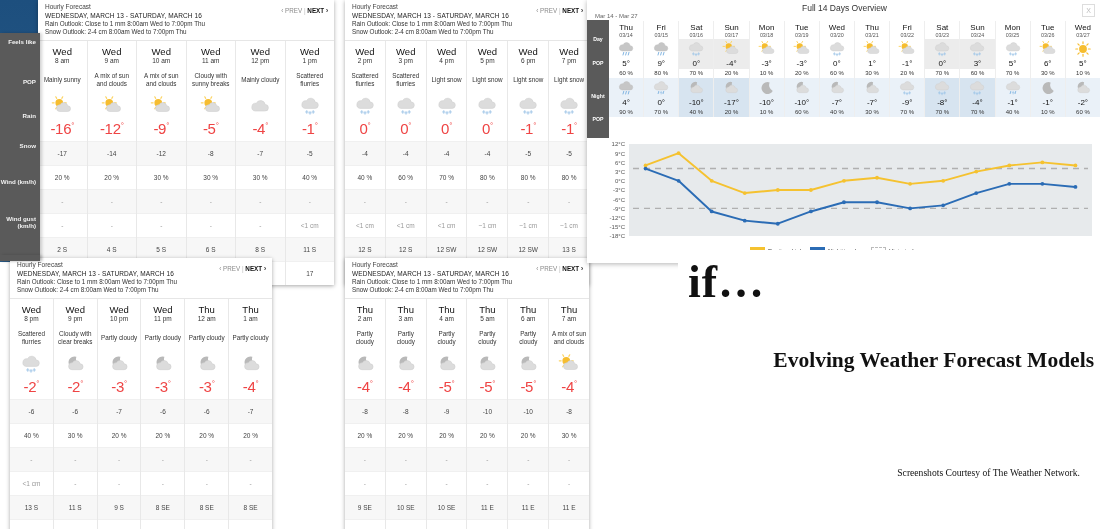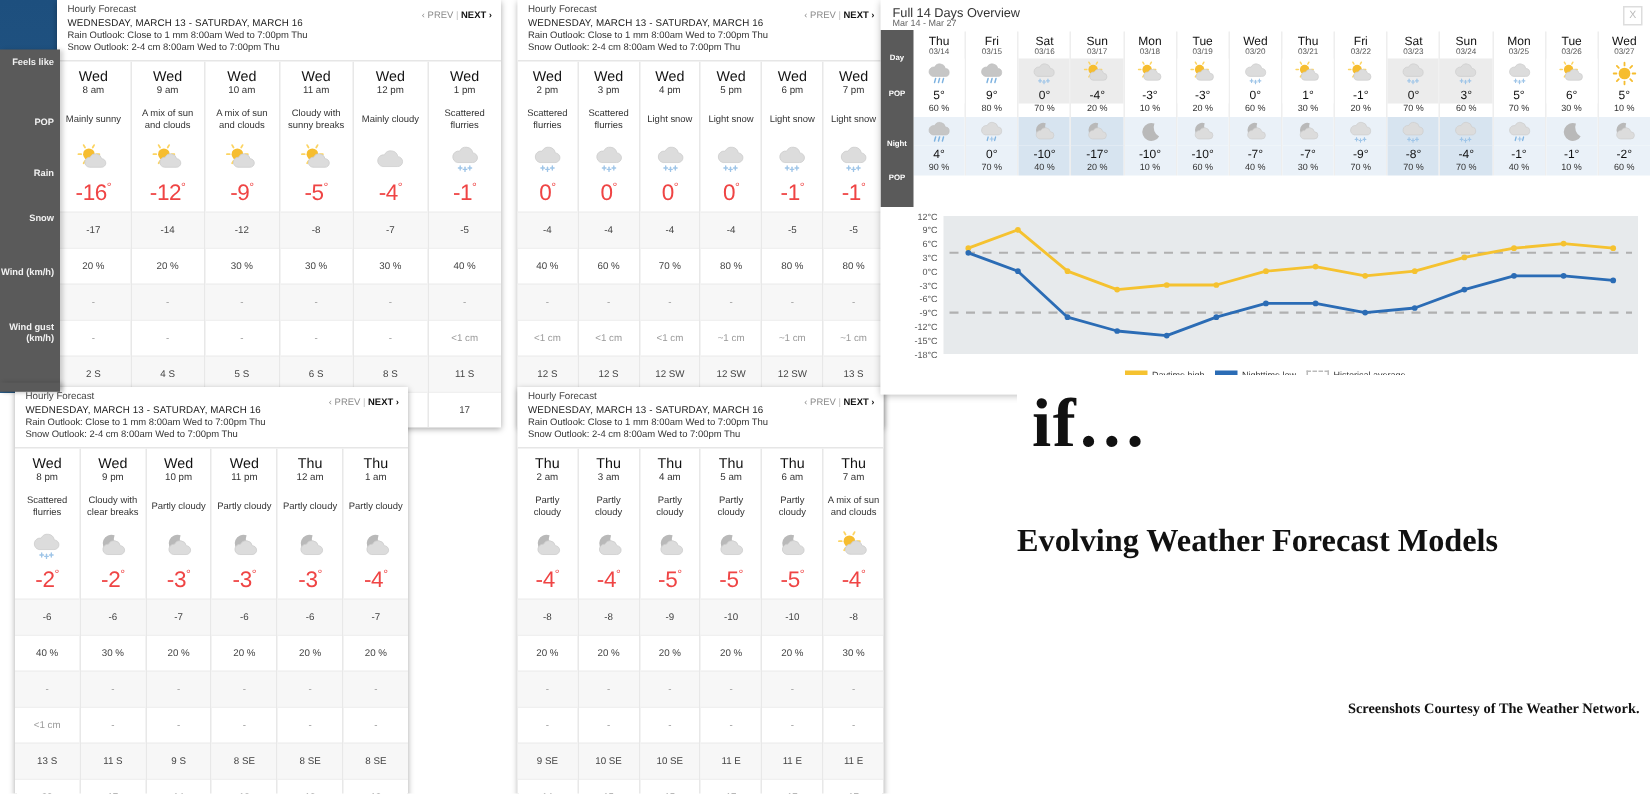--- a/index.html
+++ b/index.html
@@ -85,21 +85,21 @@
     font-weight:bold; color:#f2f2f2;
   }
 
   
   #overview {
     position:absolute; left:587px; top:0; width:513px; height:263px;
     background:#fff; box-shadow:0 1px 5px rgba(0,0,0,.3);
     overflow:hidden;
   }
   .ov-head { padding:3px 6px 2px 8px; position:relative; }
-  .ov-t1 { font-size:8.5px; color:#333; }
+  .ov-t1 { font-size:8.5px; color:#333;text-align:center; }
   .ov-t2 { font-size:6px; color:#666; }
   .ov-close {
     position:absolute; right:5px; top:4px;
     width:13px; height:13px; border:1px solid #ddd;
     color:#bbb; font-size:7px; line-height:11px; text-align:center;
   }
   .ov-rail {
     position:absolute; left:0; top:20px; width:22px; bottom:125px;
     background:#5a5a5a;
   }
@@ -131,30 +131,30 @@
   #titlearea {
     position:absolute; left:678px; top:250px; width:422px; height:279px;
     background:#fff;
   }
   .t-if {
     position:absolute; left:10px; top:5px;
     font-family:Liberation Serif, serif; font-size:46px;
     color:#111; font-weight:bold; letter-spacing:1px;
   }
   .t-h1 {
-    position:absolute; left:0; right:6px; top:98px; text-align:left;
+    position:absolute; left:0; right:6px; top:98px; text-align:right;
     font-family:"Liberation Serif", serif; font-size:21.5px; color:#111; font-weight:bold;
   }
   .t-h2 {
     position:absolute; left:0; right:6px; top:143px; text-align:center;
     font-family:"Liberation Serif", serif; font-size:19.5px; color:#111; font-weight:bold;
   }
   .t-cr {
-    position:absolute; right:7px; top:217px;
-    font-family:"Liberation Serif", serif; font-size:9.6px; color:#111; font-weight:bold;
+    position:absolute; right:20px; top:217px;
+    font-family:"Liberation Serif", serif; font-size:9.6px; color:#111; font-weight:normal;
   }
 </style>
 </head>
 <body>
 
 <div id="root">
 
   <div class="bg-photo"></div>
   <div class="bg-photo2"></div>
 

